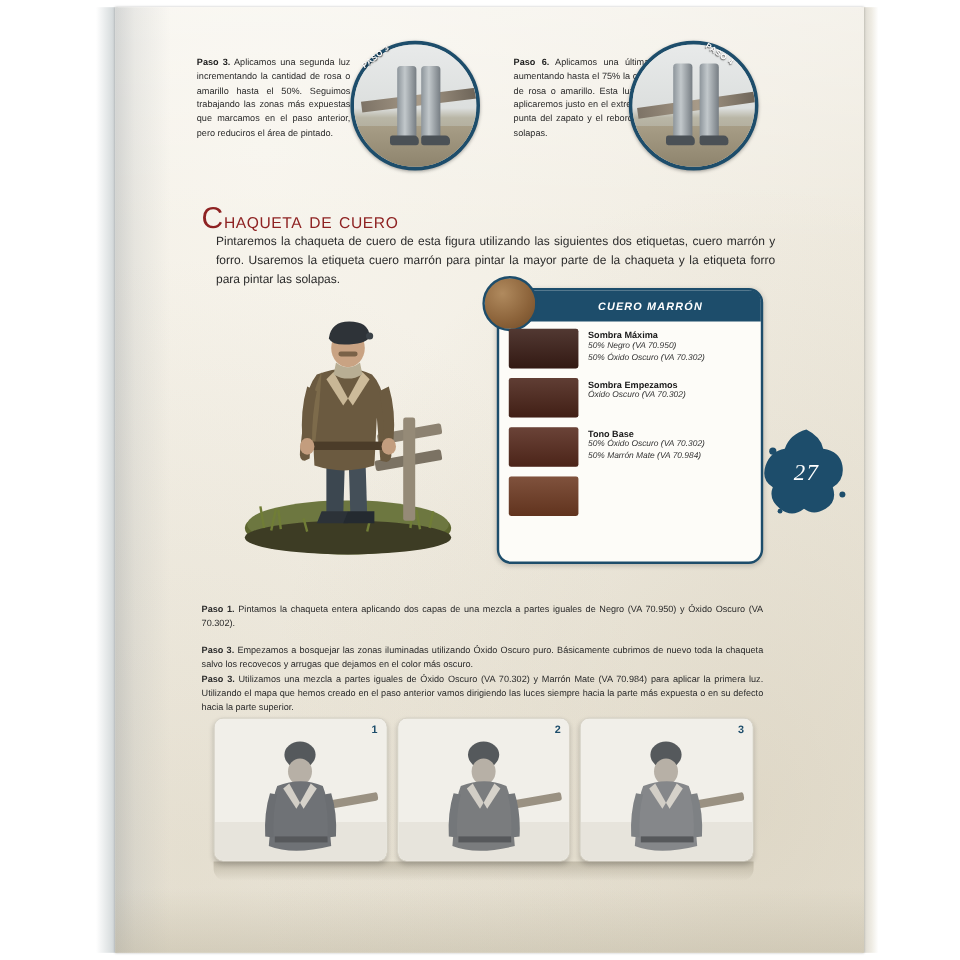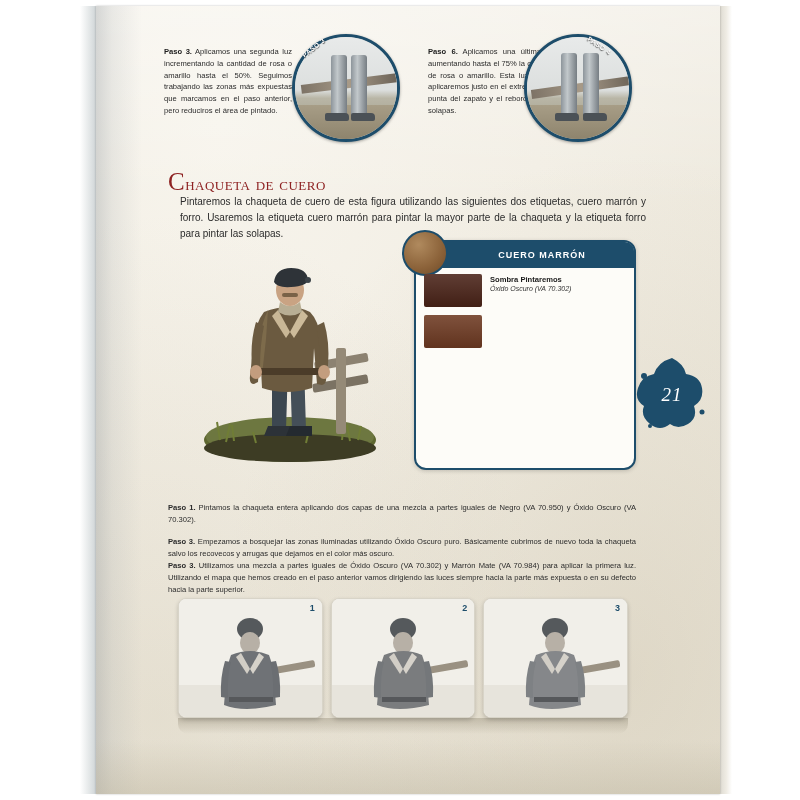--- a/index.html
+++ b/index.html
@@ -123,21 +123,21 @@
     letter-spacing: 0.6px;
     text-shadow: 0 1px 1px rgba(0,0,0,0.7);
   }
   .pl1 { left: 300px; top: 44px; transform: rotate(-38deg); }
   .pl2 { left: 586px; top: 42px; transform: rotate(34deg); }
 
   
   .section-title {
     position: absolute;
     left: 168px; top: 168px;
-    font-family: Liberation Serif, serif;
+    font-family: Liberation Sans, sans-serif;
     font-size: 19px;
     font-variant: small-caps;
     letter-spacing: 0.5px;
     color: #8e2222;
   }
   .section-title .cap { font-size: 25px; }
 
   .intro-text {
     position: absolute;
     left: 180px; top: 194px; width: 466px;
@@ -158,20 +158,21 @@
   .recipe-header {
     position: absolute; left: 0; top: 0; right: 0; height: 26px;
     background: #1d4d6b;
     border-radius: 9px 9px 0 0;
     color: #ffffff;
     font-size: 9px;
     font-weight: bold;
     letter-spacing: 1px;
     display: flex; align-items: center; justify-content: center;
     padding-left: 34px;
+    font-style: italic;
   }
   .recipe-swatch-main {
     position: absolute;
     left: -14px; top: -12px;
     width: 46px; height: 46px;
     border-radius: 50%;
     border: 2px solid #1d4d6b;
     background: radial-gradient(circle at 35% 30%, #b08a5e 0%, #8b6239 60%, #6d4a28 100%);
   }
   .recipe-rows {
@@ -367,46 +368,62 @@
         <ellipse cx="70" cy="128" rx="6" ry="7" fill="#c39d7e"></ellipse>
         <ellipse cx="138" cy="128" rx="6" ry="7" fill="#c39d7e"></ellipse>
       </svg>
     </div>
 
     <div class="recipe">
       <div class="recipe-header">CUERO MARRÓN</div>
       <div class="recipe-swatch-main"></div>
       <div class="recipe-rows">
 
+        <div class="rrow">
+          <div class="rswatch" style="background:#3a1d16"></div>
+          <div class="rtext">
+            <div class="rname">Sombra Máxima</div>
+            <div class="rdesc">50% Negro (VA 70.950)</div>
+            <div class="rdesc">50% Óxido Oscuro (VA 70.302)</div>
+          </div>
+        </div>
 
         <div class="rrow">
           <div class="rswatch" style="background:#4a2318"></div>
           <div class="rtext">
-            <div class="rname">Sombra Pintaremos</div>
+            <div class="rname">Sombra Empezamos</div>
             <div class="rdesc">Óxido Oscuro (VA 70.302)</div>
           </div>
         </div>
 
+        <div class="rrow">
+          <div class="rswatch" style="background:#56291c"></div>
+          <div class="rtext">
+            <div class="rname">Tono Base</div>
+            <div class="rdesc">50% Óxido Oscuro (VA 70.302)</div>
+            <div class="rdesc">50% Marrón Mate (VA 70.984)</div>
+          </div>
+        </div>
 
 
         <div class="rrow">
           <div class="rswatch" style="background:#6e3a22"></div>
         </div>
 
       </div>
     </div>
 
     <div class="splat">
       <svg width="72" height="78" viewBox="0 0 72 78">
         <path d="M36 2 q12 6 14 16 q14 2 16 14 q2 12 -8 18 q4 12 -6 18 q-10 6 -18 0 q-10 8 -20 0 q-10 -8 -6 -18 q-10 -6 -6 -18 q4 -12 16 -14 q4 -12 18 -16 Z" fill="#1d4d6b"></path>
         <circle cx="8" cy="20" r="3" fill="#1d4d6b"></circle>
         <circle cx="66" cy="56" r="2.5" fill="#1d4d6b"></circle>
         <circle cx="14" cy="70" r="2" fill="#1d4d6b"></circle>
       </svg>
-      <div class="splat-num">21</div>
+      <div class="splat-num">27</div>
     </div>
 
     <div class="paso-block pb1">
       <b>Paso 1.</b><span> Pintamos la chaqueta entera aplicando dos capas de una mezcla a partes iguales de Negro (VA 70.950) y Óxido Oscuro (VA 70.302).</span>
     </div>
     <div class="paso-block pb2">
       <b>Paso 3.</b><span> Empezamos a bosquejar las zonas iluminadas utilizando Óxido Oscuro puro. Básicamente cubrimos de nuevo toda la chaqueta salvo los recovecos y arrugas que dejamos en el color más oscuro.</span>
     </div>
     <div class="paso-block pb3">
       <b>Paso 3.</b><span> Utilizamos una mezcla a partes iguales de Óxido Oscuro (VA 70.302) y Marrón Mate (VA 70.984) para aplicar la primera luz. Utilizando el mapa que hemos creado en el paso anterior vamos dirigiendo las luces siempre hacia la parte más expuesta o en su defecto hacia la parte superior.</span>

